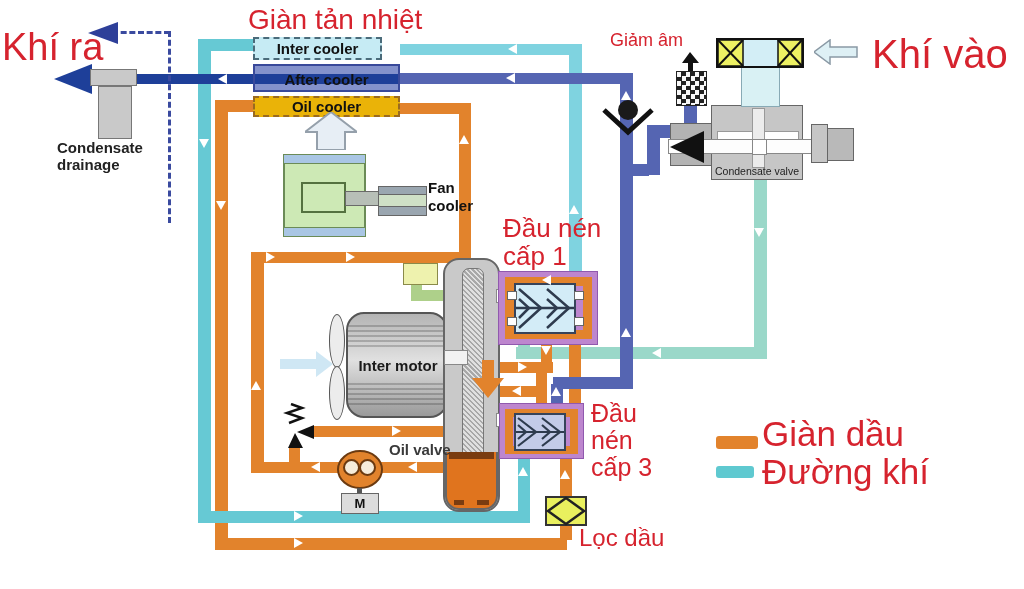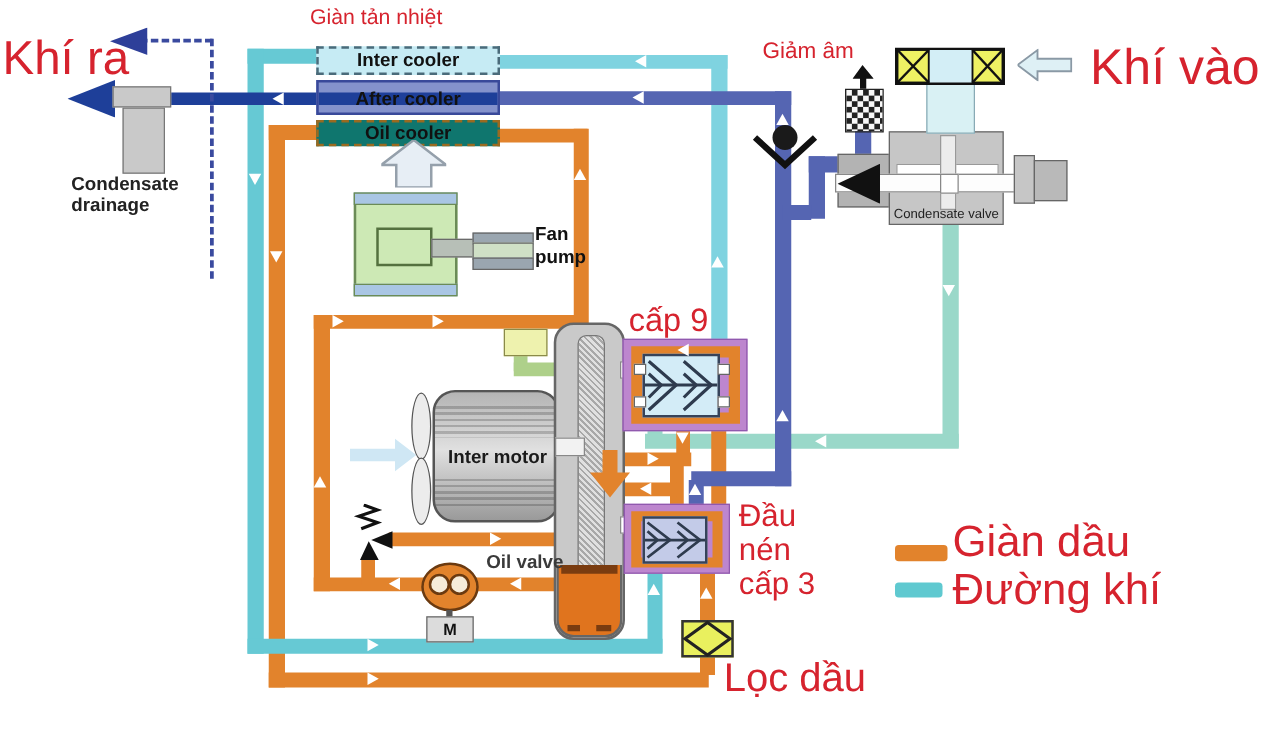--- a/index.html
+++ b/index.html
@@ -74,45 +74,45 @@
 <svg class="abs" style="left:54px;top:64px" width="38" height="30">
     <polygon points="38,0 0,15 38,30" fill="#1e3f99"></polygon>
   </svg>
 
 <div class="dashline" style="left:168px;top:31px;height:192px;border-left:3px dashed #3a4a9f"></div>
 <div class="dashline" style="left:112px;top:31px;width:58px;border-top:3px dashed #3a4a9f"></div>
 <svg class="abs" style="left:88px;top:22px" width="30" height="22">
     <polygon points="30,0 0,11 30,22" fill="#2e3f99"></polygon>
   </svg>
 
-<div class="coolbox" style="left:253px;top:37px;width:147px;height:23px;background:#c6ebf4;border:2px dashed #4a6b7a">
+<div class="coolbox" style="left:253px;top:37px;width:129px;height:23px;background:#c6ebf4;border:2px dashed #4a6b7a">
     <span>Inter cooler</span>
   </div>
 <div class="coolbox" style="left:253px;top:64px;width:147px;height:28px;background:#8492cc;border:2px solid #39499a"></div>
 <div class="pipe pn" style="left:255px;top:74px;width:143px;height:10px"></div>
 <div class="coolbox" style="left:253px;top:64px;width:147px;height:30px">
     <span>After cooler</span>
   </div>
-<div class="coolbox" style="left:253px;top:96px;width:147px;height:21px;background:#0f766e;border:2px dashed #9a6a20">
+<div class="coolbox" style="left:253px;top:96px;width:147px;height:21px;background:#eab308;border:2px dashed #9a6a20">
     <span>Oil cooler</span>
   </div>
 
 <svg class="abs" style="left:305px;top:112px" width="52" height="38">
     <polygon points="26,0 52,20 40,20 40,38 12,38 12,20 0,20" fill="#e7eef5" stroke="#95a0ab" stroke-width="2"></polygon>
   </svg>
 
 <div class="abs" style="left:283px;top:154px;width:83px;height:83px;background:#cde9b5;border:2px solid #6b8b57;box-sizing:border-box"></div>
 <div class="abs" style="left:283px;top:154px;width:83px;height:10px;background:#a9c6e4;border:1px solid #6b8b57;box-sizing:border-box"></div>
 <div class="abs" style="left:283px;top:227px;width:83px;height:10px;background:#a9c6e4;border:1px solid #6b8b57;box-sizing:border-box"></div>
 <div class="abs" style="left:301px;top:182px;width:45px;height:31px;border:2.5px solid #54713f;box-sizing:border-box"></div>
 <div class="abs" style="left:345px;top:191px;width:35px;height:13px;background:#b7bfb7;border:1px solid #6a6a6a"></div>
 <div class="abs" style="left:378px;top:186px;width:47px;height:8px;background:#9aa6b0;border:1px solid #666"></div>
 <div class="abs" style="left:378px;top:194px;width:47px;height:12px;background:#cfe0c6;border:1px solid #666"></div>
 <div class="abs" style="left:378px;top:206px;width:47px;height:8px;background:#9aa6b0;border:1px solid #666"></div>
-<div class="lbl" style="left:428px;top:179px;font-size:15px;font-weight:700;color:#111;line-height:18px"><span>Fan</span><br><span>pump</span></div>
+<div class="lbl" style="left:428px;top:179px;font-size:15px;font-weight:700;color:#111;line-height:18px"><span>Fan</span><br><span>cooler</span></div>
 
 <svg class="abs" style="left:280px;top:350px" width="54" height="28">
     <polygon points="0,9 36,9 36,1 53,14 36,27 36,19 0,19" fill="#cfe7f4"></polygon>
   </svg>
 <div class="abs" style="left:329px;top:314px;width:14px;height:52px;background:#ececec;border:1.5px solid #555;border-radius:50%"></div>
 <div class="abs" style="left:329px;top:366px;width:14px;height:52px;background:#ececec;border:1.5px solid #555;border-radius:50%"></div>
 <div class="abs" style="left:346px;top:312px;width:102px;height:106px;background:linear-gradient(#b4b4b4,#e0e0e0 45%,#9a9a9a);border:2px solid #555;border-radius:18px;box-sizing:border-box;overflow:hidden">
   <div style="position:absolute;left:0;top:8px;width:100%;height:28px;background:repeating-linear-gradient(#0000 0 3px,#00000030 3px 5px)"></div>
   <div style="position:absolute;left:0;bottom:8px;width:100%;height:28px;background:repeating-linear-gradient(#0000 0 3px,#00000030 3px 5px)"></div>
 </div>
@@ -252,18 +252,18 @@
 <div class="aw r" style="left:294px;top:538px"></div>
 <div class="aw r" style="left:392px;top:426px"></div>
 <div class="aw r" style="left:518px;top:362px"></div>
 
 <div class="abs" style="left:716px;top:436px;width:42px;height:13px;background:#e2832c;border-radius:3px"></div>
 <div class="lbl red" style="left:762px;top:414px;font-size:35px">Giàn dầu</div>
 <div class="abs" style="left:716px;top:466px;width:38px;height:12px;background:#5fc9d0;border-radius:3px"></div>
 <div class="lbl red" style="left:762px;top:452px;font-size:35px">Đường khí</div>
 
 <div class="lbl red" style="left:2px;top:26px;font-size:38px">Khí ra</div>
-<div class="lbl red" style="left:248px;top:4px;font-size:17px">Giàn tản nhiệt</div>
+<div class="lbl red" style="left:248px;top:4px;font-size:28px">Giàn tản nhiệt</div>
 <div class="lbl red" style="left:610px;top:30px;font-size:18px">Giảm âm</div>
 <div class="lbl red" style="left:872px;top:32px;font-size:40px">Khí vào</div>
-<div class="lbl red" style="left:503px;top:214px;font-size:26px;line-height:28px"><br><span>cấp 9</span></div>
+<div class="lbl red" style="left:503px;top:214px;font-size:26px;line-height:28px"><span>Đầu nén</span><br><span>cấp 1</span></div>
 <div class="lbl red" style="left:591px;top:400px;font-size:25px;line-height:27px"><span>Đầu</span><br><span>nén</span><br><span>cấp 3</span></div>
-<div class="lbl red" style="left:579px;top:524px;font-size:32px">Lọc dầu</div>
+<div class="lbl red" style="left:579px;top:524px;font-size:24px">Lọc dầu</div>
 
 </body></html>

